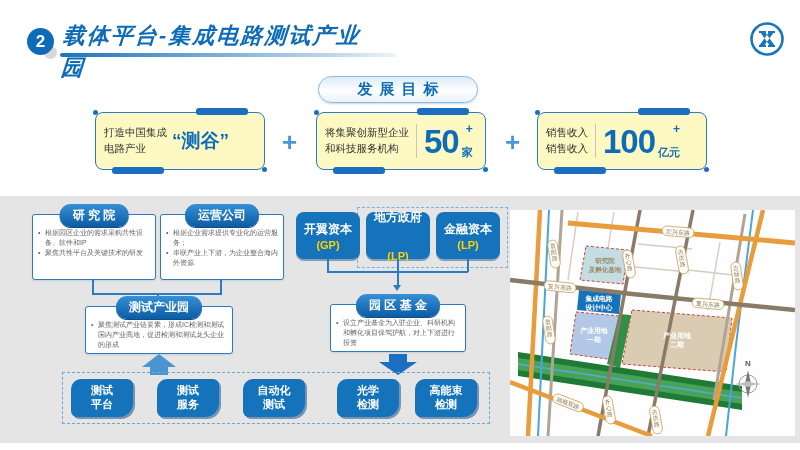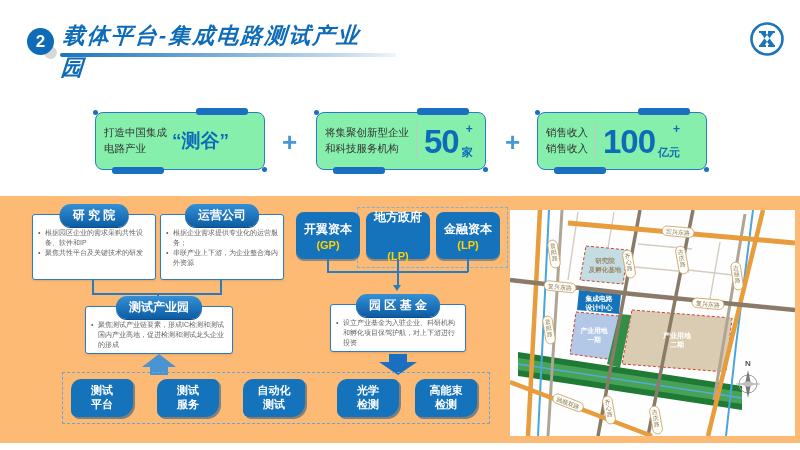--- a/index.html
+++ b/index.html
@@ -16,37 +16,37 @@
   .title-underline{position:absolute;left:60px;top:53px;width:336px;height:4px;
     background:linear-gradient(to right,#1b75bc,#c8dcee 85%,#eef4fa);border-radius:2px;}
   .logo{position:absolute;right:14px;top:20px;width:38px;height:38px;}
 
   .dev-badge{position:absolute;left:318px;top:76px;width:160px;height:27px;border-radius:14px;
     border:1px solid #8fbbdd;background:linear-gradient(180deg,#dcebf6,#ffffff 55%,#e9f2fa);
     box-shadow:0 1px 2px rgba(40,90,140,.25);color:#0e6bb7;font-weight:bold;font-size:15px;letter-spacing:7px;
     display:flex;align-items:center;justify-content:center;padding-left:7px;box-sizing:border-box;}
 
   
-  .goal-box{position:absolute;top:112px;height:58px;border:1.5px solid #2b7bc4;border-radius:8px;background:#86efac;box-sizing:border-box;}
+  .goal-box{position:absolute;top:112px;height:58px;border:1.5px solid #2b7bc4;border-radius:8px;background:#fef9c3;box-sizing:border-box;}
   .goal-box .bar-t{position:absolute;top:-5px;right:16px;width:52px;height:7px;background:#1b6fc0;border-radius:3px;}
   .goal-box .bar-b{position:absolute;bottom:-5px;left:16px;width:52px;height:7px;background:#1b6fc0;border-radius:3px;}
   .goal-box .dot-tl{position:absolute;top:-3px;left:-3px;width:5px;height:5px;border-radius:50%;background:#1b6fc0;}
   .goal-box .dot-br{position:absolute;bottom:-3px;right:-3px;width:5px;height:5px;border-radius:50%;background:#1b6fc0;}
   .goal-inner{display:flex;align-items:center;height:100%;padding:0 8px;box-sizing:border-box;}
   .gdesc{font-size:10.5px;color:#333;line-height:1.5;white-space:nowrap;}
   .gquote{font-size:19px;font-weight:bold;color:#0e6bb7;margin-left:5px;white-space:nowrap;}
   .gsep{width:1px;background:#c4c4c4;height:34px;margin:0 7px;flex:none;}
   .gnum{font-size:33px;font-weight:bold;color:#0e6bb7;line-height:1;letter-spacing:-1px;}
   .gcol{display:flex;flex-direction:column;justify-content:space-between;height:37px;margin-left:3px;}
   .gplus{color:#0e6bb7;font-weight:bold;font-size:12px;line-height:1;text-align:right;}
   .gunit{color:#0e6bb7;font-size:11px;font-weight:bold;}
   .plus-sep{position:absolute;top:127px;font-size:26px;color:#4a96d6;font-weight:bold;}
 
   
-  .panel{position:absolute;left:0;top:196px;width:800px;height:247px;background:#fdba74;}
+  .panel{position:absolute;left:0;top:196px;width:800px;height:247px;background:#e5e5e5;}
   .wbox{position:absolute;background:#fff;border:1.5px solid #2b7bc4;border-radius:3px;box-sizing:border-box;
     box-shadow:0 1px 2px rgba(0,0,0,.10);}
   .wbox .head{position:absolute;top:-11px;left:50%;transform:translateX(-50%);
     background:linear-gradient(180deg,#3590d6,#0c5ca3);color:#fff;font-weight:bold;border-radius:11px;
     padding:3px 13px;font-size:12px;white-space:nowrap;box-shadow:0 1px 0 #0a4e8f;}
   .wbox ul{margin:13px 4px 3px 5px;padding:0;list-style:none;font-size:7px;color:#666;line-height:1.45;}
   .wbox li{position:relative;padding-left:7px;}
   .wbox li::before{content:"•";position:absolute;left:0;color:#666;}
 
   .fline{position:absolute;background:#2b7bc4;}
@@ -88,20 +88,21 @@
   </div>
   <div class="title-underline"></div>
   <div class="logo">
     <svg viewBox="0 0 38 38" width="38" height="38">
       <circle cx="19" cy="19" r="15.5" fill="none" stroke="#1b75bc" stroke-width="2.6"></circle>
       <path d="M12 12 h5 l10 14 h-5 z M26 12 h-5 l-10 14 h5 z" fill="#1b75bc"></path>
       <path d="M11 12 h7 M20 12 h7 M11 26 h7 M20 26 h7" stroke="#1b75bc" stroke-width="2" fill="none"></path>
     </svg>
   </div>
 
+  <div class="dev-badge">发展目标</div>
 
   <div class="goal-box" style="left:95px;width:170px;">
     <div class="bar-t"></div>
     <div class="bar-b"></div>
     <div class="dot-tl"></div>
     <div class="dot-br"></div>
     <div class="goal-inner">
       <div class="gdesc">
         <div>打造中国集成</div>
           <div>电路产业</div>

